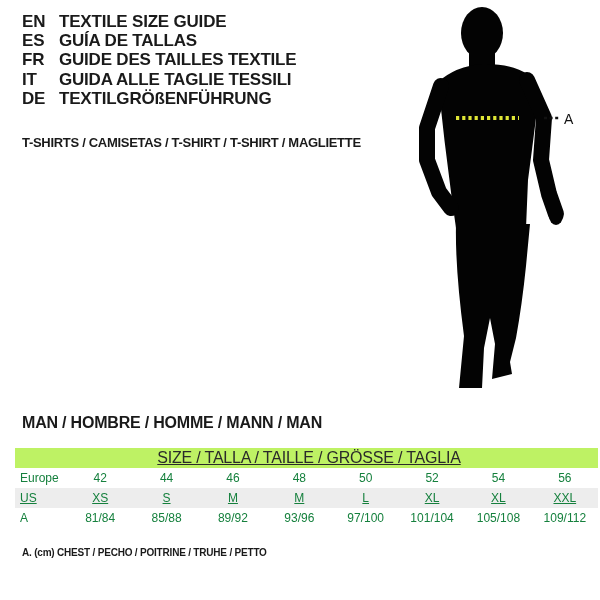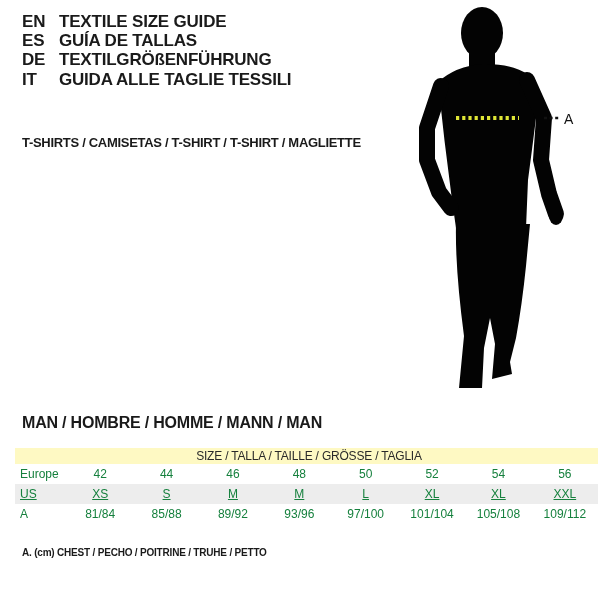--- a/index.html
+++ b/index.html
@@ -70,27 +70,28 @@
     top: 448px;
     width: 583px;
   }
   table.size-table {
     width: 100%;
     border-collapse: collapse;
     table-layout: fixed;
     font-size: 12px;
   }
   .size-table .tbl-header td {
-    background: #fef9c3;
+    background: #bef264;
     height: 15px;
     padding: 1px 0 1px 5px;
-    font-size: 12px;
+    font-size: 16px;
     color: #2a2a2a;
     letter-spacing: -0.2px;
     white-space: nowrap;
+    text-decoration: underline;
   }
   .size-table td {
     height: 20px;
     padding: 0;
     text-align: center;
     vertical-align: middle;
     color: #15803d;
   }
   .size-table td.row-label {
     text-align: left;
@@ -116,26 +117,30 @@
 <div class="lang-list">
   <div class="lang-row">
     <span class="lang-code">EN</span>
     <span class="lang-label">TEXTILE SIZE GUIDE</span>
   </div>
   <div class="lang-row">
     <span class="lang-code">ES</span>
     <span class="lang-label">GUÍA DE TALLAS</span>
   </div>
   <div class="lang-row">
+    <span class="lang-code">FR</span>
+    <span class="lang-label">GUIDE DES TAILLES TEXTILE</span>
+  </div>
+  <div class="lang-row">
+    <span class="lang-code">IT</span>
+    <span class="lang-label">GUIDA ALLE TAGLIE TESSILI</span>
+  </div>
+  <div class="lang-row">
     <span class="lang-code">DE</span>
     <span class="lang-label">TEXTILGRÖßENFÜHRUNG</span>
-  </div>
-  <div class="lang-row">
-    <span class="lang-code">IT</span>
-    <span class="lang-label">GUIDA ALLE TAGLIE TESSILI</span>
   </div>
 </div>
 
 <div class="categories">
   <div class="category-line">T-SHIRTS / CAMISETAS / T-SHIRT / T-SHIRT / MAGLIETTE</div>
 </div>
 
 <div class="figure-wrap">
   <svg width="202" height="400" viewBox="0 0 202 400" xmlns="http://www.w3.org/2000/svg">
     <g fill="#030303">

